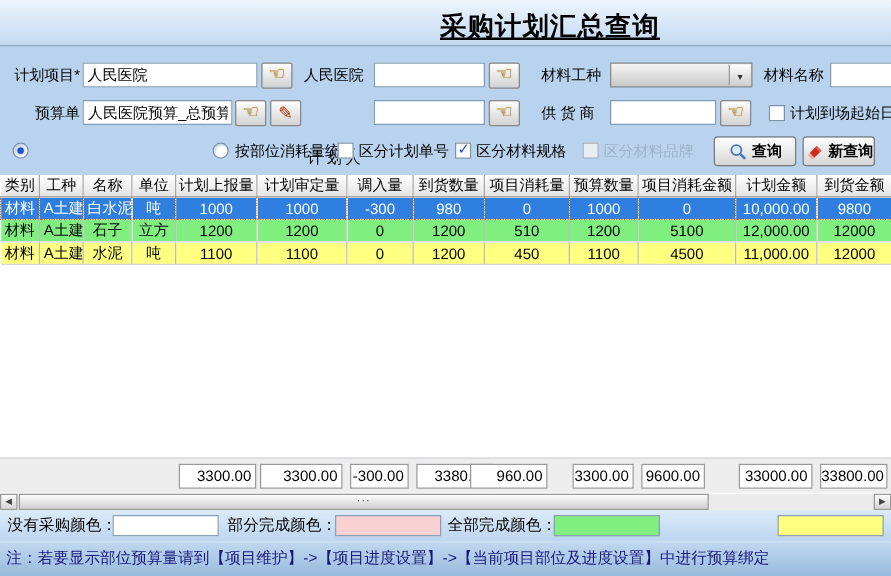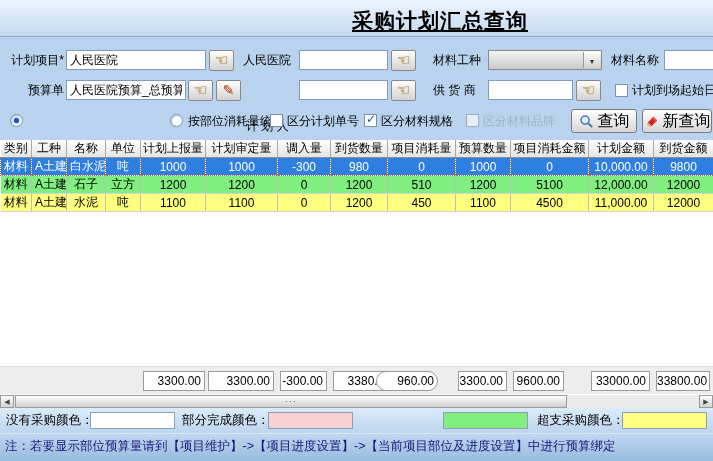--- a/index.html
+++ b/index.html
@@ -36,21 +36,21 @@
   .radio.sel::after { content:""; position:absolute; left:3px; top:3px; width:5px; height:5px;
     border-radius:50%; background:#1e56c8; box-shadow:0 0 2px #1e56c8; }
   .chk { position:absolute; width:13px; height:13px; background:#fff;
     border:1px solid #7a93ad; text-align:center; }
   .chk .tick { position:absolute; left:1px; top:-3px; color:#2050c8; font-size:12px; font-weight:bold; }
   .chk.dis { background:#e9eef4; border-color:#9fb0c2; }
   .opt-lbl { position:absolute; height:20px; line-height:20px; white-space:nowrap; }
   .opt-lbl.dis { color:#9db4cb; }
   .btn { position:absolute; height:24px; border:1px solid #7a7a7a; border-radius:3px;
     background:linear-gradient(#ffffff,#d6d6d6); display:flex; align-items:center;
-    justify-content:center; gap:4px; font-size:16px; cursor:pointer; }
+    justify-content:center; gap:4px; font-size:12px; cursor:pointer;font-weight:bold; }
   
   .grid-bg { position:absolute; top:140px; left:0; width:713px; height:226px; background:#fff; }
   table.grid { position:absolute; top:140px; left:0; width:713px; border-collapse:collapse;
     table-layout:fixed; font-size:12px; }
   .grid th { background:linear-gradient(#ffffff,#e4e4e4); border-right:1px solid #a8a8a8;
     border-bottom:1px solid #8f8f8f; font-weight:normal; height:16px; padding:0 1px;
     white-space:nowrap; overflow:hidden;text-align:center; }
   .grid td { height:16px; padding:0 3px; white-space:nowrap; overflow:hidden;
     border-right:1px solid #bdbdbd; border-bottom:1px solid #d6d6d6;margin-left:47px; }
   .grid .ctr { text-align:center; }
@@ -129,21 +129,21 @@
   <span class="chk dis" style="left:466px;top:114px;"></span>
   <span class="opt-lbl dis" style="left:483px;top:111px;">区分材料品牌</span>
 
   <div class="btn" style="left:571px;top:109px;width:66px;">
     <svg width="15" height="15" viewBox="0 0 16 16">
         <circle cx="6.5" cy="6.5" r="4.3" fill="#dceeff" stroke="#4a78b0" stroke-width="1.6"></circle>
         <line x1="10" y1="10" x2="14" y2="14" stroke="#4a78b0" stroke-width="2.2"></line>
       </svg>
     <span>查询</span>
   </div>
-  <div class="btn" style="left:642px;top:109px;width:70px;">
+  <div class="btn" style="left:642px;top:109px;width:58px;">
     <svg width="15" height="15" viewBox="0 0 16 16">
         <path d="M4 9 L10 3 L14 7 L8 13 Z" fill="#cf2a1a"></path>
         <path d="M4 9 L8 13 L6 14.5 L2.5 11 Z" fill="#f0a9a0"></path>
         <path d="M10 3 L14 7 L12.5 8.5 L8.5 4.5 Z" fill="#e8564a"></path>
       </svg>
     <span>新查询</span>
   </div>
 
   <div class="grid-bg"></div>
   <table class="grid">
@@ -226,40 +226,40 @@
         <td class="num">12000</td>
       </tr>
     </tbody>
   </table>
 
   <div class="summary">
     <span class="sumbox" style="left:143px;width:62px;">3300.00</span>
     <span class="sumbox" style="left:208px;width:66px;">3300.00</span>
     <span class="sumbox" style="left:280px;width:47px;">-300.00</span>
     <span class="sumbox" style="left:333px;width:62px;">3380.00</span>
-    <span class="sumbox" style="left:376px;width:62px;border-radius:10px;">960.00</span>
+    <span class="sumbox" style="left:376px;width:62px;">960.00</span>
     <span class="sumbox" style="left:458px;width:49px;">3300.00</span>
     <span class="sumbox" style="left:513px;width:51px;">9600.00</span>
     <span class="sumbox" style="left:591px;width:59px;">33000.00</span>
     <span class="sumbox" style="left:656px;width:54px;">33800.00</span>
   </div>
 
   <div class="hscroll">
     <span class="sb-arrow" style="left:0;">◀</span>
     <span class="sb-thumb">∙∙∙</span>
     <span class="sb-arrow" style="left:699px;">▶</span>
   </div>
 
   <div class="legend">
     <span class="leg-lbl" style="left:6px;">没有采购颜色：</span>
     <span class="swatch" style="left: 90px; background: rgb(255, 255, 255);"></span>
     <span class="leg-lbl" style="left:182px;">部分完成颜色：</span>
     <span class="swatch" style="left: 268px; background: rgb(248, 210, 210);"></span>
+    <span class="leg-lbl" style="left:358px;">全部完成颜色：</span>
     <span class="swatch" style="left: 443px; background: rgb(128, 239, 128);"></span>
-    <span class="leg-lbl" style="left:537px;">超支采购颜色：</span>
     <span class="swatch" style="left: 622px; background: rgb(255, 255, 128);"></span>
   </div>
 
   <div class="note">
     <span class="note-text">注：若要显示部位预算量请到【项目维护】-&gt;【项目进度设置】-&gt;【当前项目部位及进度设置】中进行预算绑定</span>
   </div>
 
 </div>
 
 </body></html>

